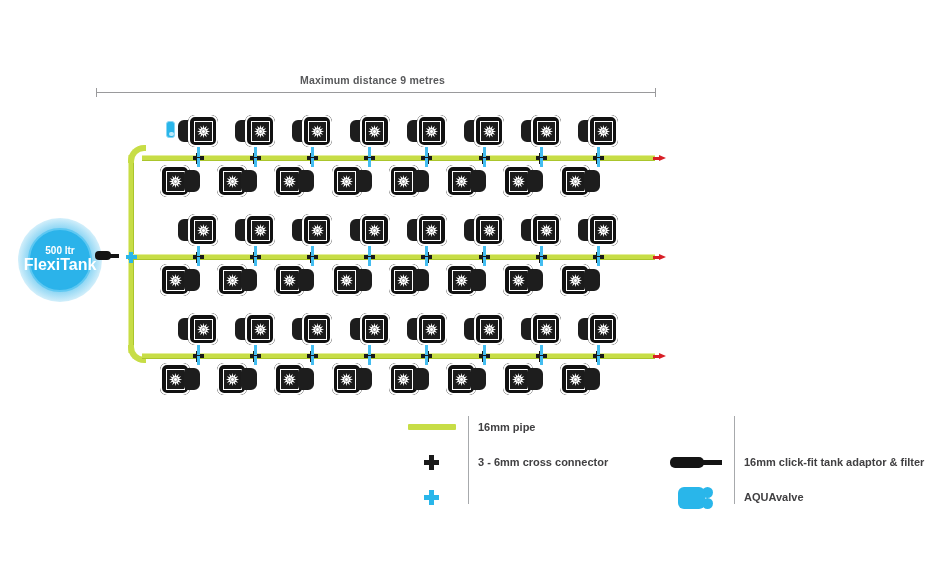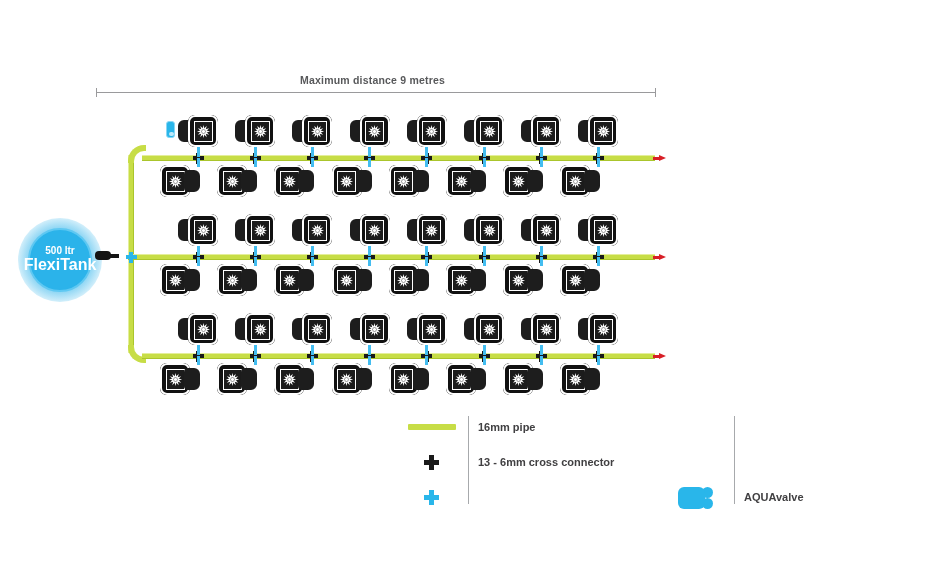--- a/index.html
+++ b/index.html
@@ -1456,34 +1456,43 @@
         <div class="legend-icon">
             <div class="lg-pipe"></div>
           </div>
         <div class="legend-text">16mm pipe</div>
       </div>
 
       <div class="legend-row" style="top:35px;">
         <div class="legend-icon">
             <div class="lg-cross"></div>
           </div>
-        <div class="legend-text">13 - 6mm cross connector</div>
+        <div class="legend-text">3 - 6mm cross connector</div>
       </div>
 
       <div class="legend-row" style="top:70px;">
         <div class="legend-icon">
             <div class="lg-cross cyan"></div>
           </div>
       </div>
     </div>
 
     <div class="legend-col c2">
       <div class="legend-divider" style="left:68px;"></div>
 
 
+      <div class="legend-row" style="top:35px;">
+        <div class="legend-icon">
+          <div class="lg-adapt">
+              <div class="cap"></div>
+              <div class="neck"></div>
+            </div>
+        </div>
+        <div class="legend-text">16mm click-fit tank adaptor &amp; filter</div>
+      </div>
 
       <div class="legend-row" style="top:70px;">
         <div class="legend-icon">
           <div class="lg-aqua">
               <div class="d1"></div>
               <div class="d2"></div>
               <div class="body"></div>
             </div>
         </div>
         <div class="legend-text">AQUAvalve</div>

